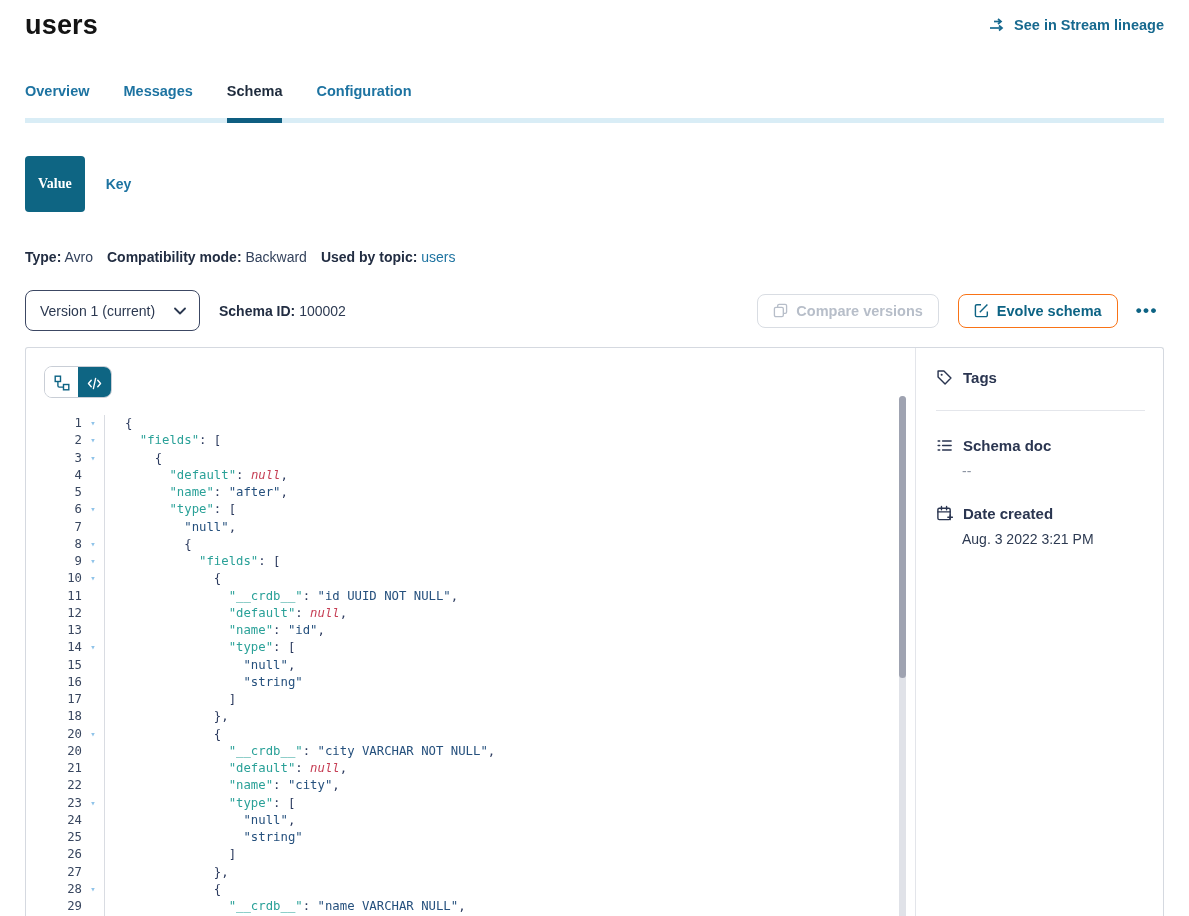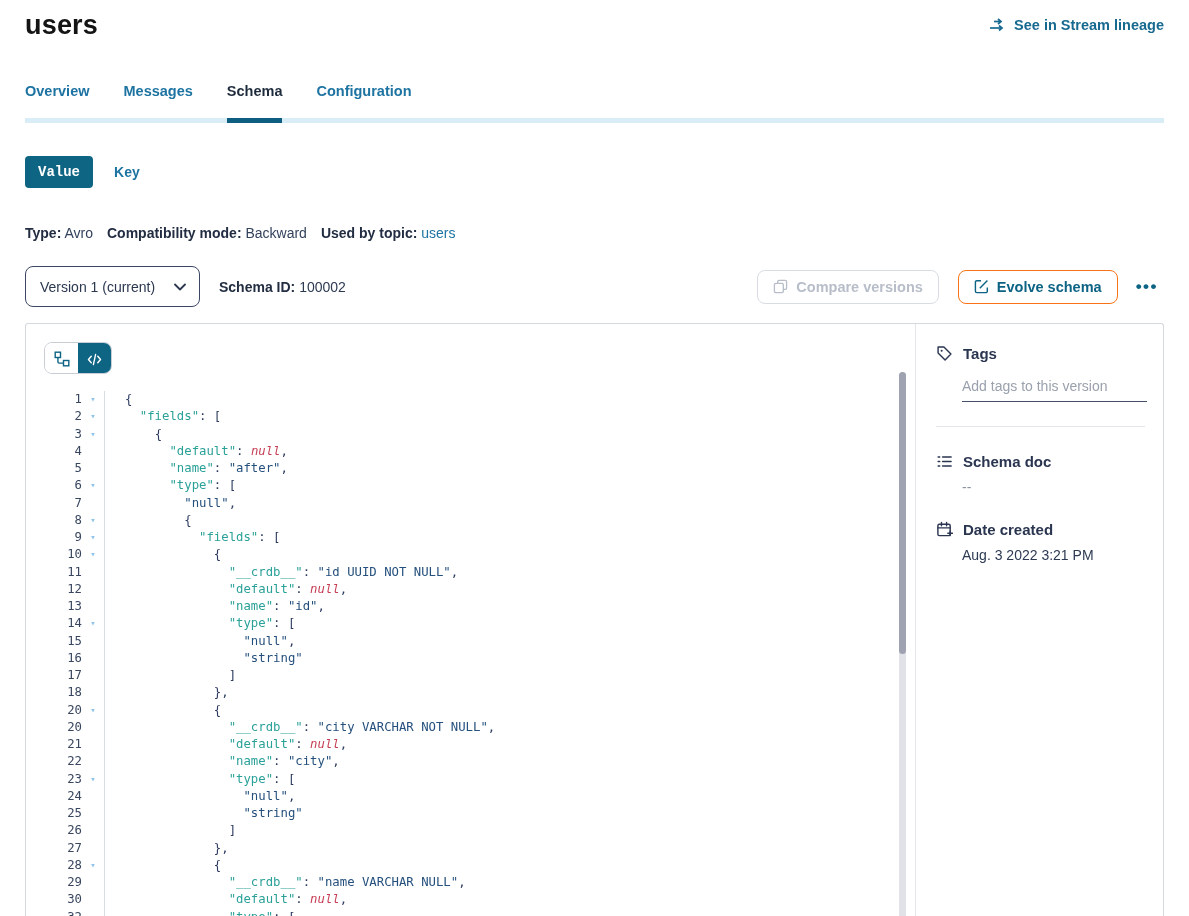--- a/index.html
+++ b/index.html
@@ -16,22 +16,22 @@
   
   .tabs { display:flex; gap:34px; margin-top:42px; position:relative; }
   .tabs::after { content:""; position:absolute; left:0; right:0; bottom:0; height:5px; background:#d9edf6; }
   .tab { font-size:14.5px; font-weight:600; color:#1d73a1; padding-bottom:24px; position:relative; cursor:pointer; }
   .tab.active { color:#1e2b3c; }
   .tab.active::after { content:""; position:absolute; left:0; right:0; bottom:0; height:5px; background:#0e5e81; z-index:1; }
 
   
   .vk-row { margin-top:33px; display:flex; align-items:center; }
   .btn-value { background:#0e6583; color:#fff; border:none; border-radius:4px;
-               font-size:14px; font-weight:600; padding:8px 13px; cursor:pointer;
-               font-family:Liberation Mono, monospace; }
+               font-size:14px; font-weight:600; padding:20px 13px; cursor:pointer;
+               font-family:Liberation Serif, serif; }
   .btn-key { color:#1d73a1; font-size:14px; font-weight:600; margin-left:21px; background:none; border:none;
              cursor:pointer; font-family:"Liberation Sans", sans-serif; }
 
   
   .meta-row { margin-top:37px; font-size:14px; display:flex; gap:14px; }
   .meta-item b { color:#222d42; font-weight:700; }
   .meta-item span { color:#33425c; }
   .meta-item a { color:#1d73a1; text-decoration:none; cursor:pointer; }
 
   
@@ -236,21 +236,20 @@
 
       <div class="side-heading">
         <span>
           <svg width="17" height="17" viewBox="0 0 18 18" fill="none" stroke="#2a3550" stroke-width="1.5" stroke-linejoin="round">
             <path d="M2.2 2.2h6.2l7.4 7.4-6.2 6.2-7.4-7.4z"></path>
             <circle cx="6" cy="6" r="1.1" fill="#2a3550" stroke="none"></circle>
           </svg>
         </span>
         <span>Tags</span>
       </div>
-      <input class="tags-input" type="text" placeholder="Add tags to this version" style="">
       <hr class="side-divider">
 
       <div class="side-section">
         <div class="side-heading">
           <span>
             <svg width="17" height="17" viewBox="0 0 18 18" fill="none" stroke="#2a3550" stroke-width="1.6" stroke-linecap="round">
               <path d="M7 4.2h9M7 9h9M7 13.8h9"></path>
               <path d="M2.3 4.2h1.6M2.3 9h1.6M2.3 13.8h1.6"></path>
             </svg>
           </span>

